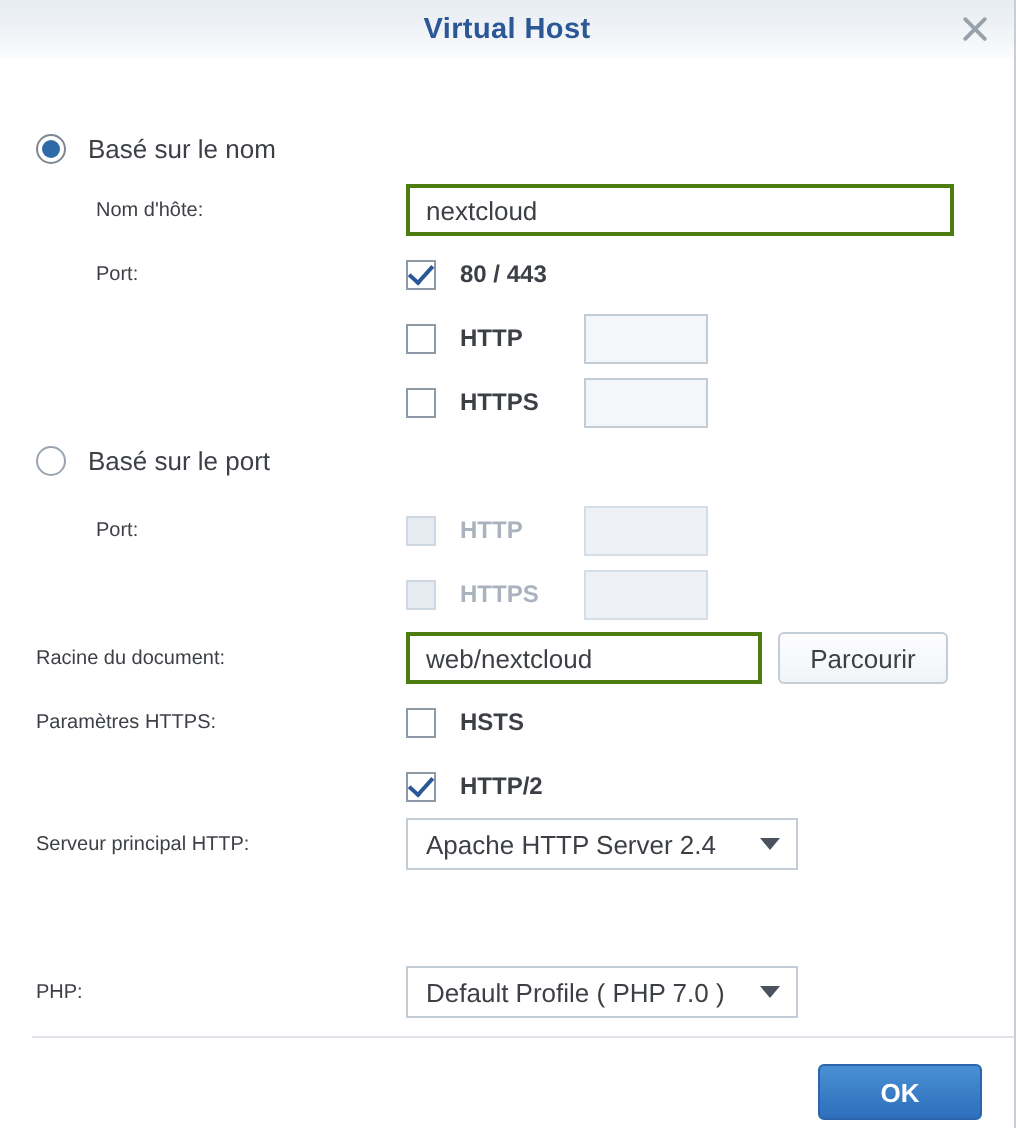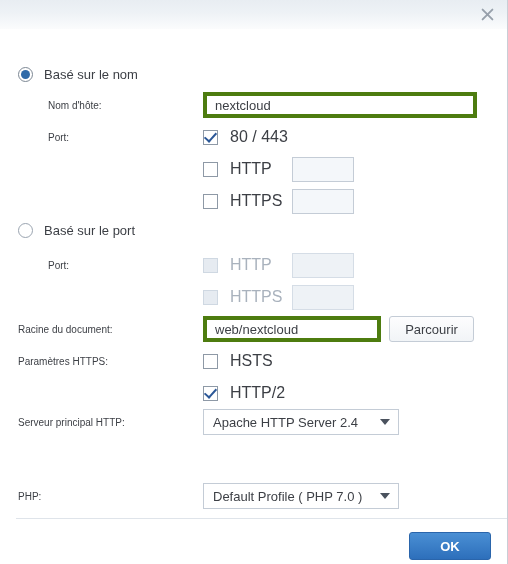--- a/index.html
+++ b/index.html
@@ -153,32 +153,33 @@
     border-width: 0 2.6px 2.6px 0;
     transform: rotate(42deg);
   }
   .cb.disabled {
     border: 1px solid #cfd8e2;
     background: #e6ebf1;
     cursor: default;
   }
   .cb-label {
     margin-left: 12px;
-    font-size: 16px;
+    font-size: 12px;
     color: #3c3f45;
     white-space: nowrap;
     cursor: pointer;
+    font-weight: bold;
   }
   .cb-label.disabled { color: #a9b2bd; cursor: default; }
 
   
   .text-input {
     box-sizing: border-box;
     height: 26px;
-    border: 4px solid #4d7c0f;
+    border: 2px solid #4d7c0f;
     background: #ffffff;
     font-family: "Liberation Sans", sans-serif;
     font-size: 13px;
     color: #3c3f45;
     padding: 0 8px;
     outline: none;
   }
   .text-input::placeholder { color: #a9b2bd; }
   .text-input.small {
     height: 25px;
@@ -274,20 +275,21 @@
     min-width: 82px;
     padding: 0 14px;
   }
 </style>
 </head>
 <body>
 
 <div class="dialog">
 
   <div class="titlebar">
+    <div class="dialog-title">Virtual Host</div>
     <div class="close-btn">
       <svg width="13" height="13" viewBox="0 0 13 13" aria-hidden="true">
         <path d="M1.6 1.6 L11.4 11.4 M11.4 1.6 L1.6 11.4" stroke="#97a0ab" stroke-width="1.9" stroke-linecap="round"></path>
       </svg>
     </div>
   </div>
 
   <div class="form">
 
     <div class="radio-row" style="top:38px;">

